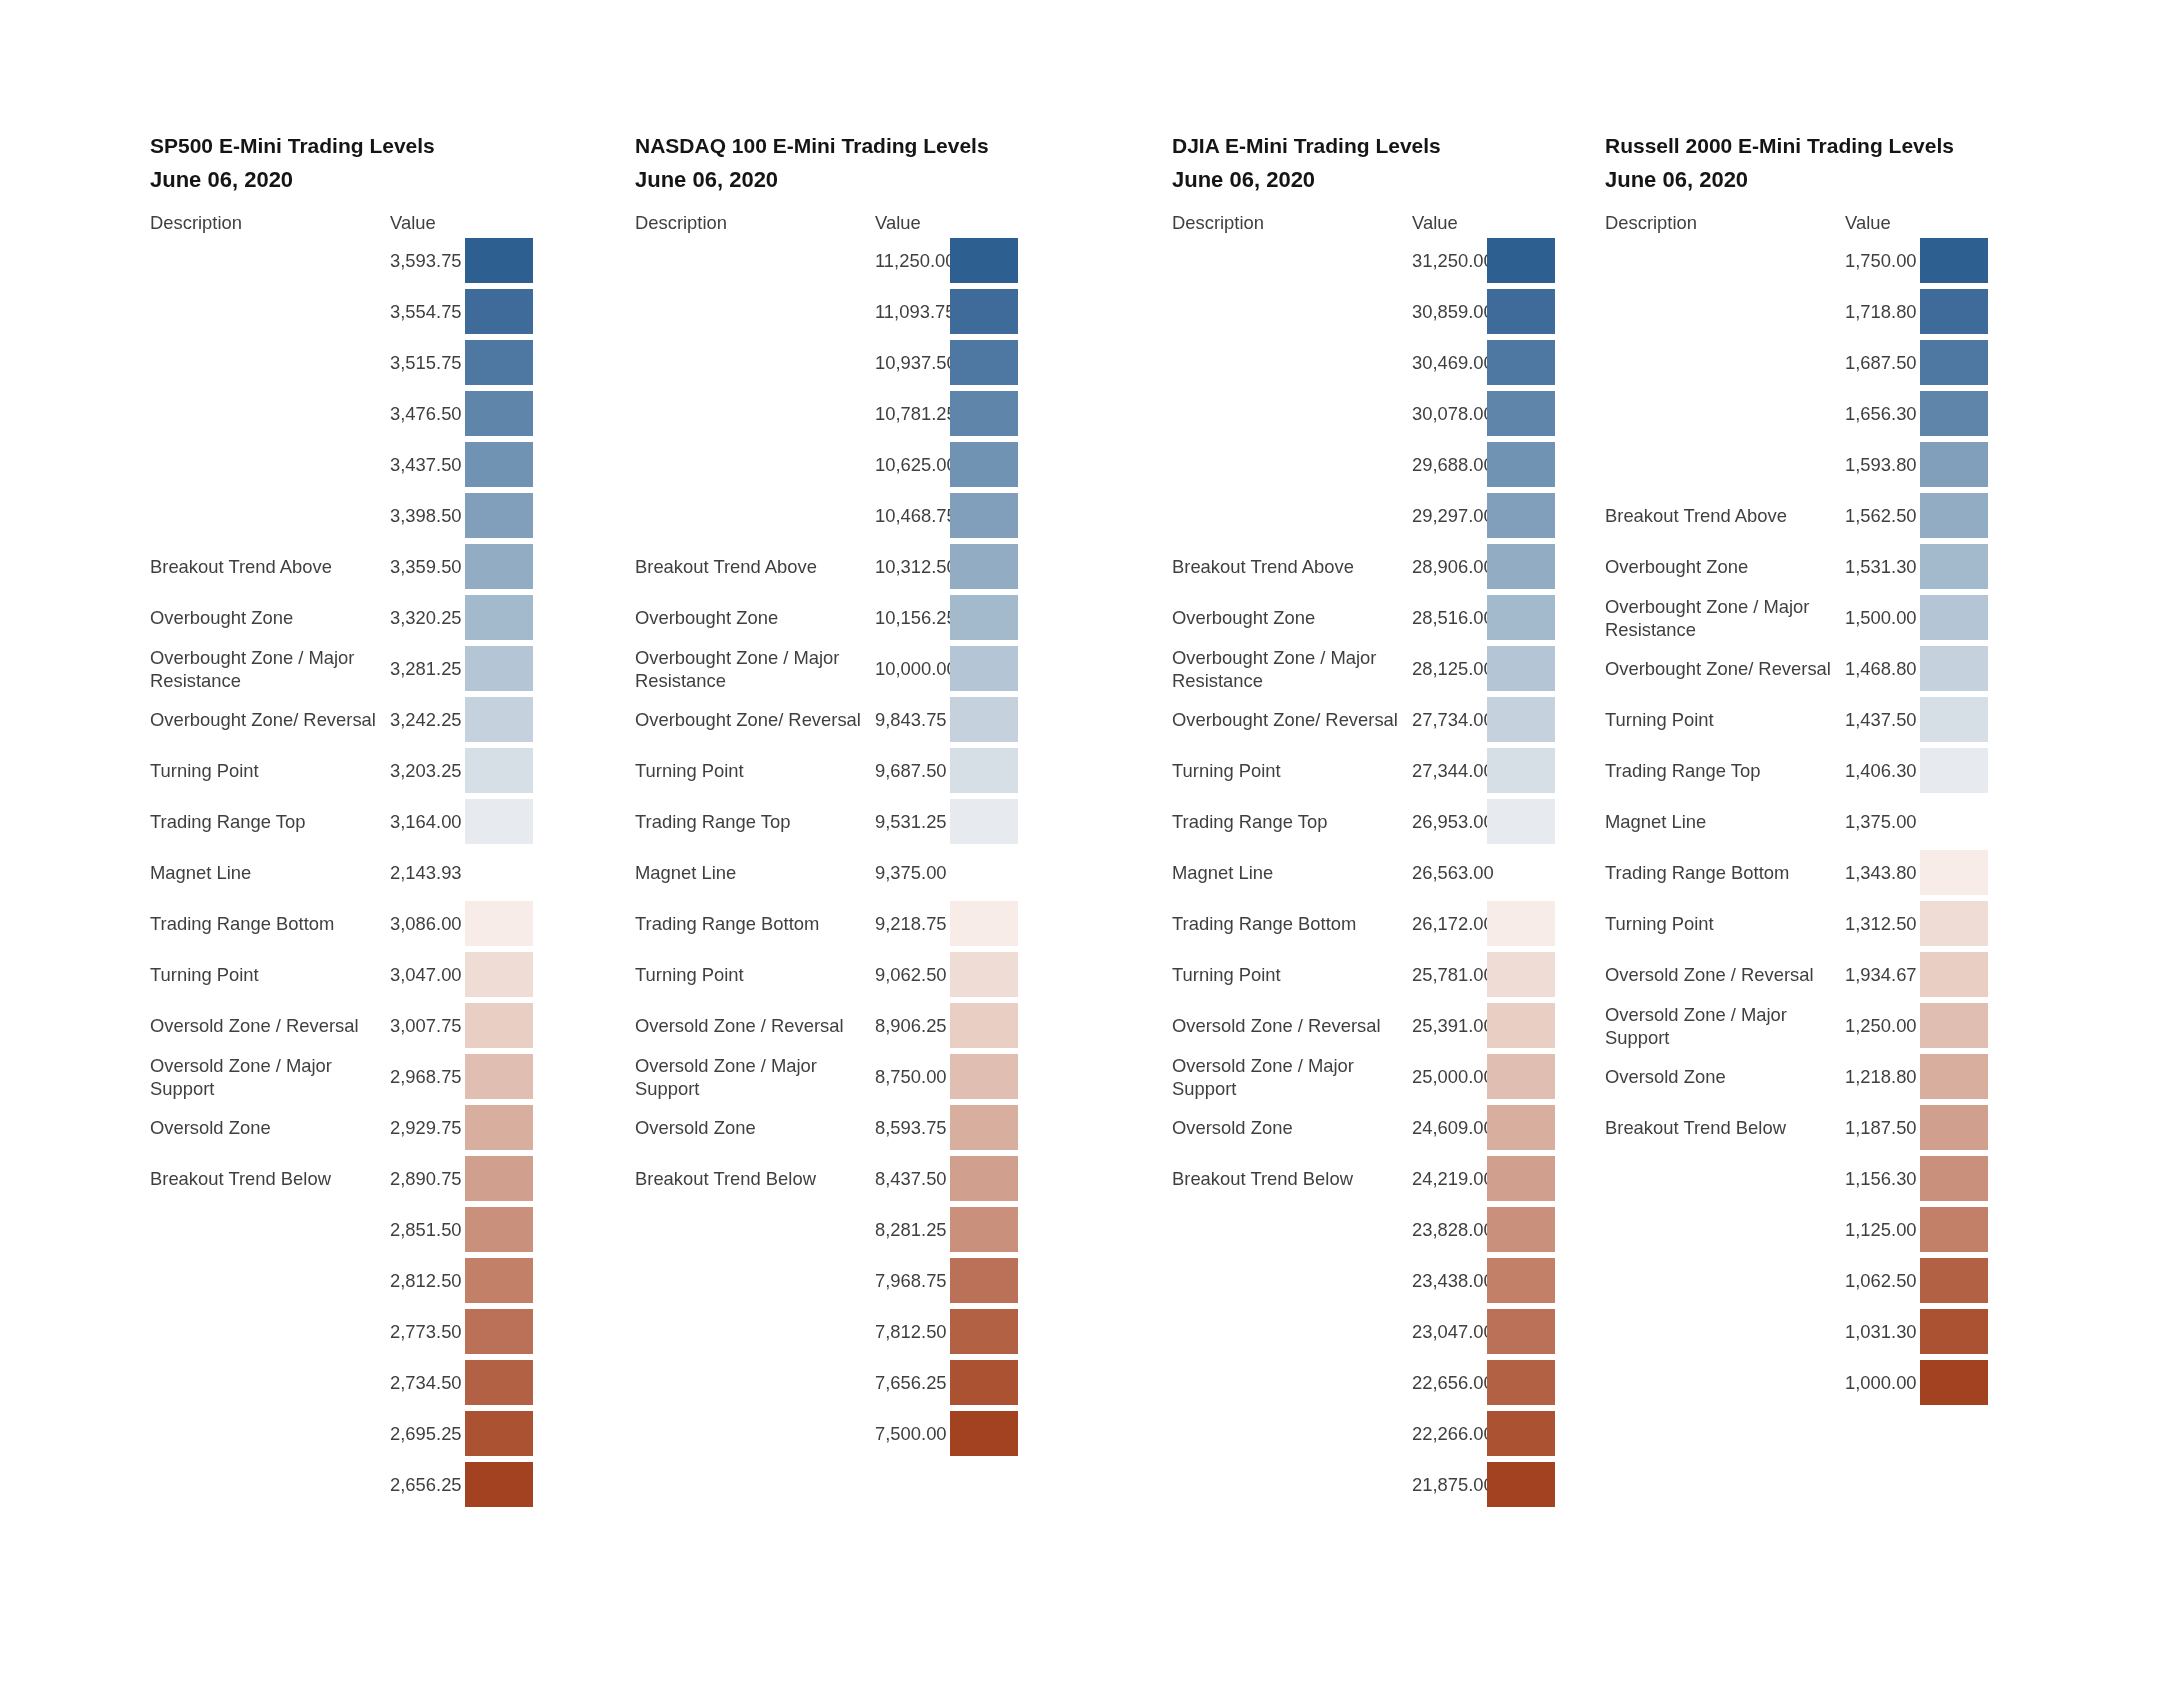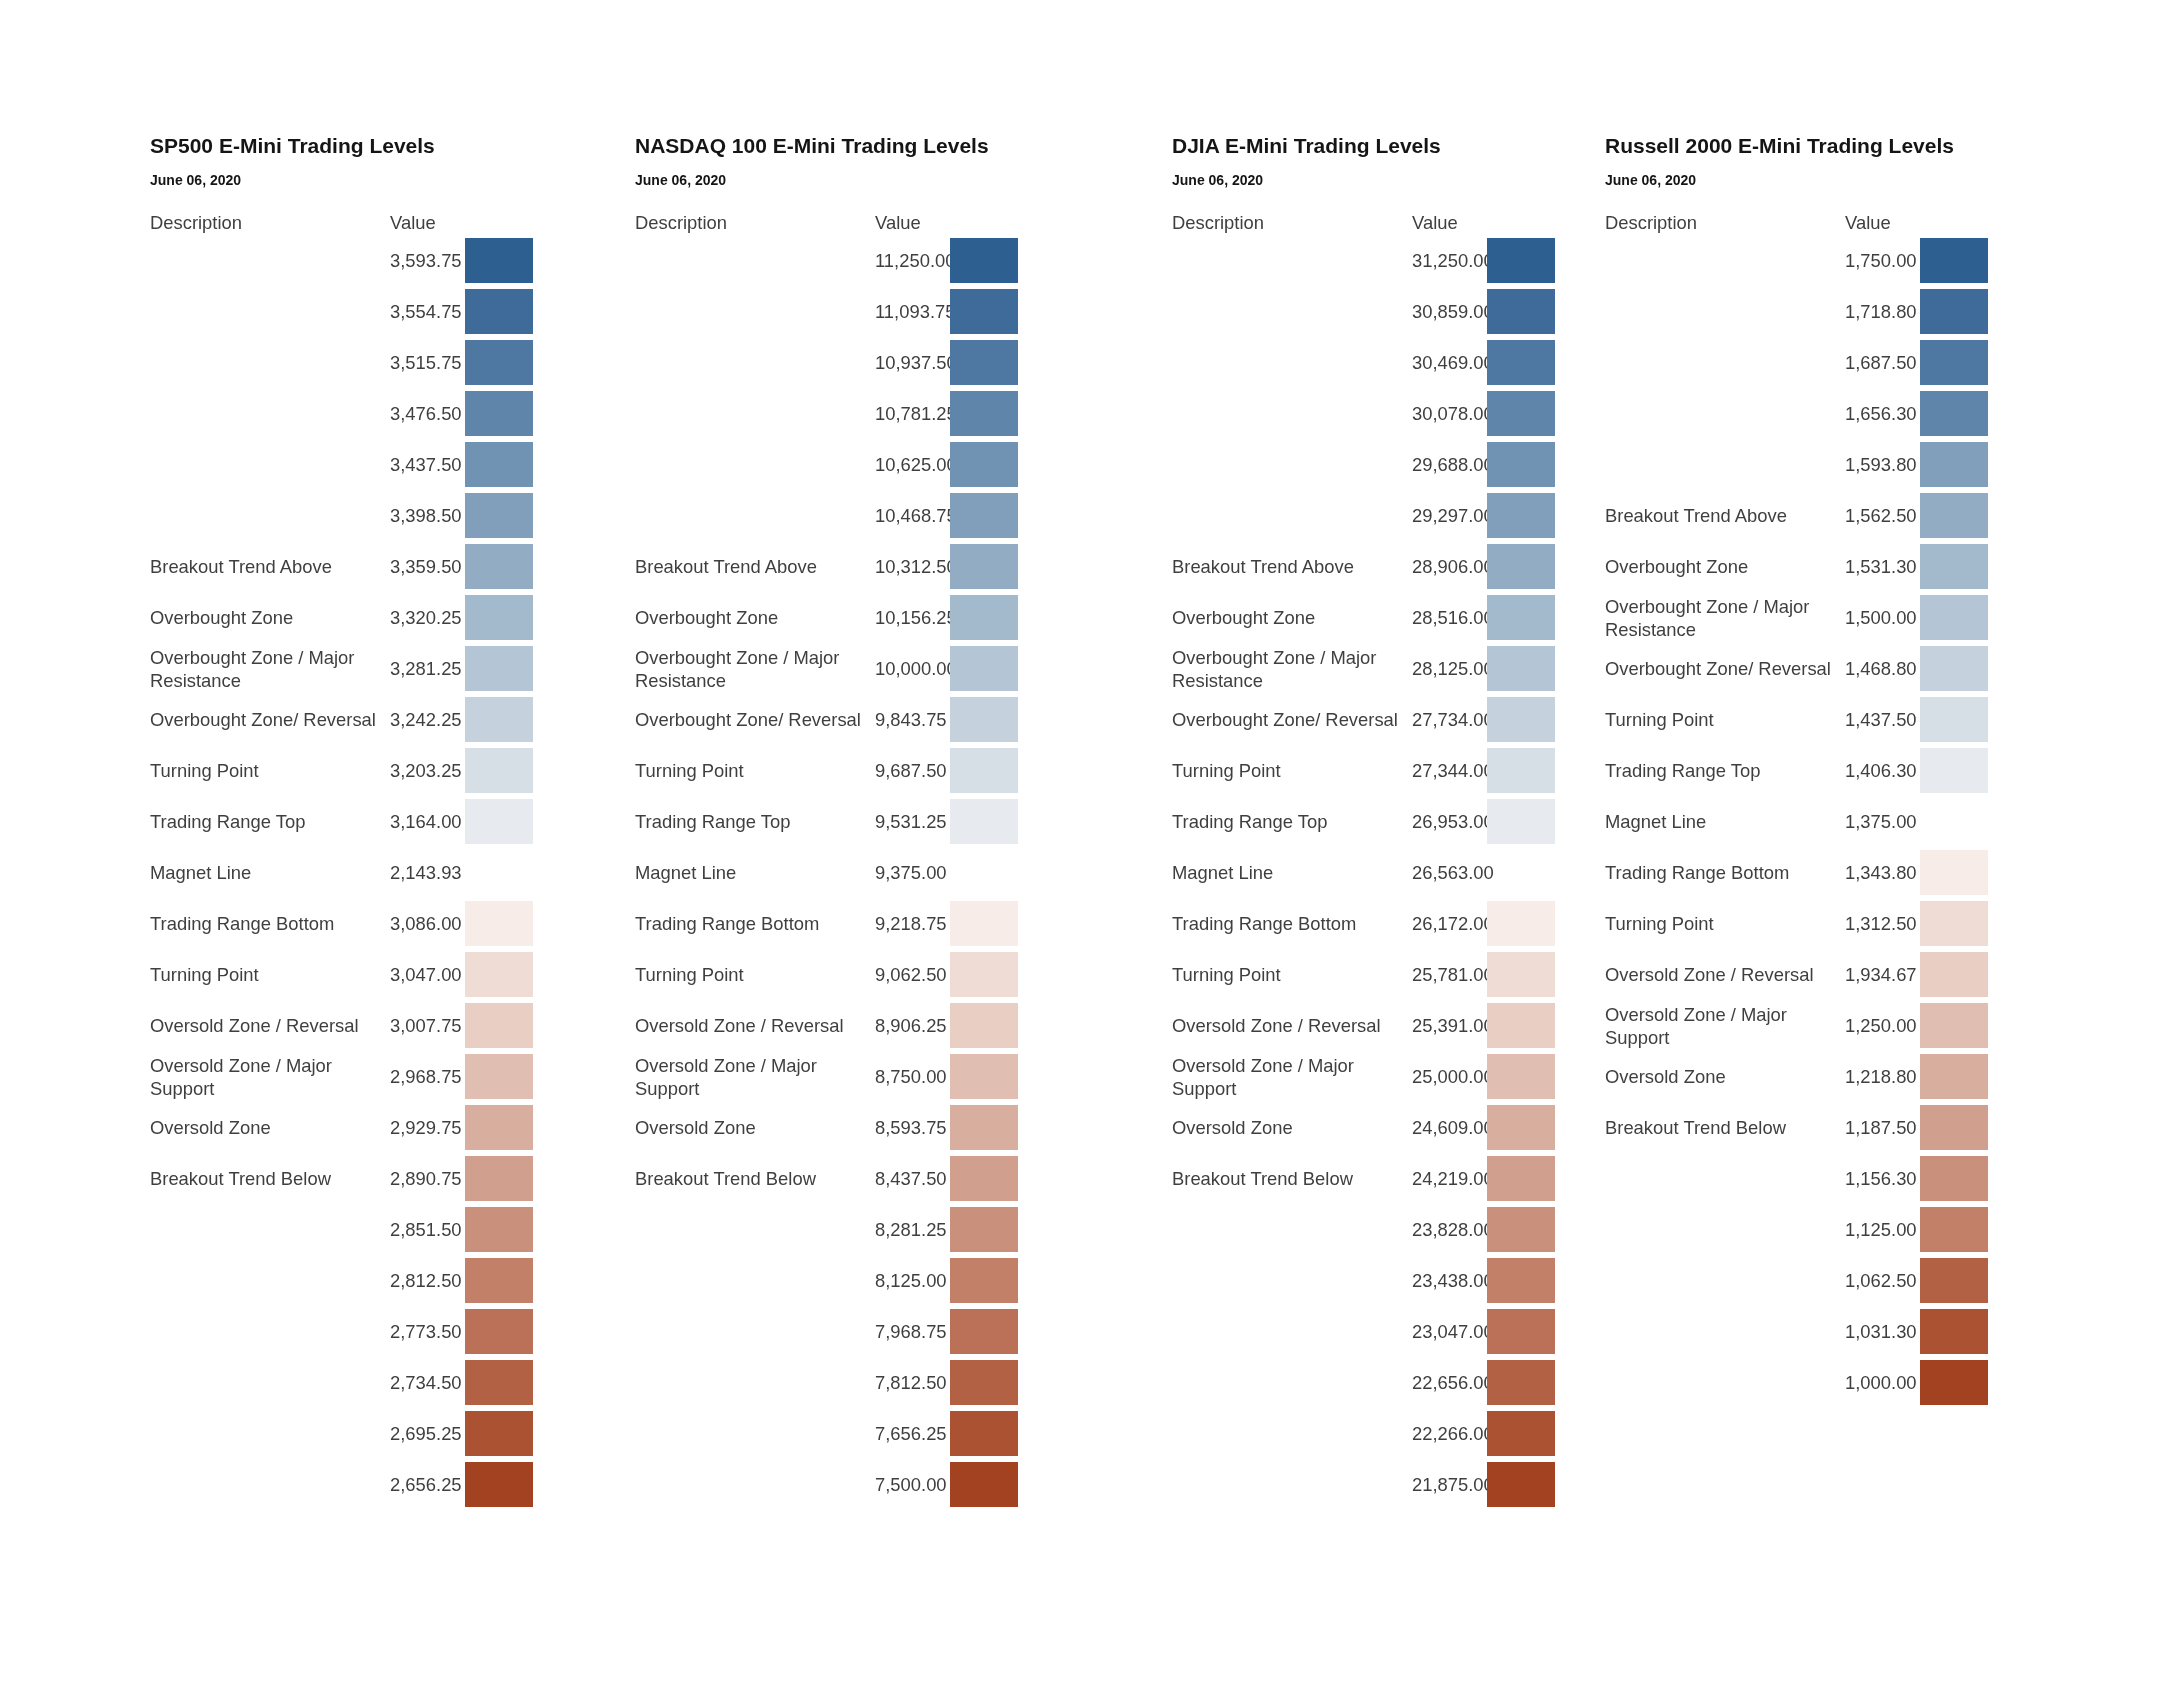--- a/index.html
+++ b/index.html
@@ -30,21 +30,21 @@
   .tbl-title {
     margin: 0;
     font-size: 21px;
     line-height: 24.6px;
     font-weight: 700;
     color: #151515;
     white-space: nowrap;
   }
   .tbl-date {
     margin: 9.6px 0 0 0;
-    font-size: 14px;
+    font-size: 22px;
     line-height: 24.6px;
     font-weight: 700;
     color: #151515;
   }
 
   .cols-header {
     display: flex;
     margin-top: 18px;
     font-size: 18.4px;
     line-height: 24.6px;
@@ -365,25 +365,20 @@
     <span class="cell-val">8,437.50</span>
     <span class="cell-swatch" style="background: rgb(209, 159, 141);"></span>
   </div>
 
   <div class="row">
     <span class="cell-desc"></span>
     <span class="cell-val">8,281.25</span>
     <span class="cell-swatch" style="background: rgb(201, 144, 123);"></span>
   </div>
 
-  <div class="row">
-    <span class="cell-desc"></span>
-    <span class="cell-val">8,125.00</span>
-    <span class="cell-swatch" style="background: rgb(194, 128, 105);"></span>
-  </div>
 
   <div class="row">
     <span class="cell-desc"></span>
     <span class="cell-val">7,968.75</span>
     <span class="cell-swatch" style="background: rgb(186, 113, 87);"></span>
   </div>
 
   <div class="row">
     <span class="cell-desc"></span>
     <span class="cell-val">7,812.50</span>

